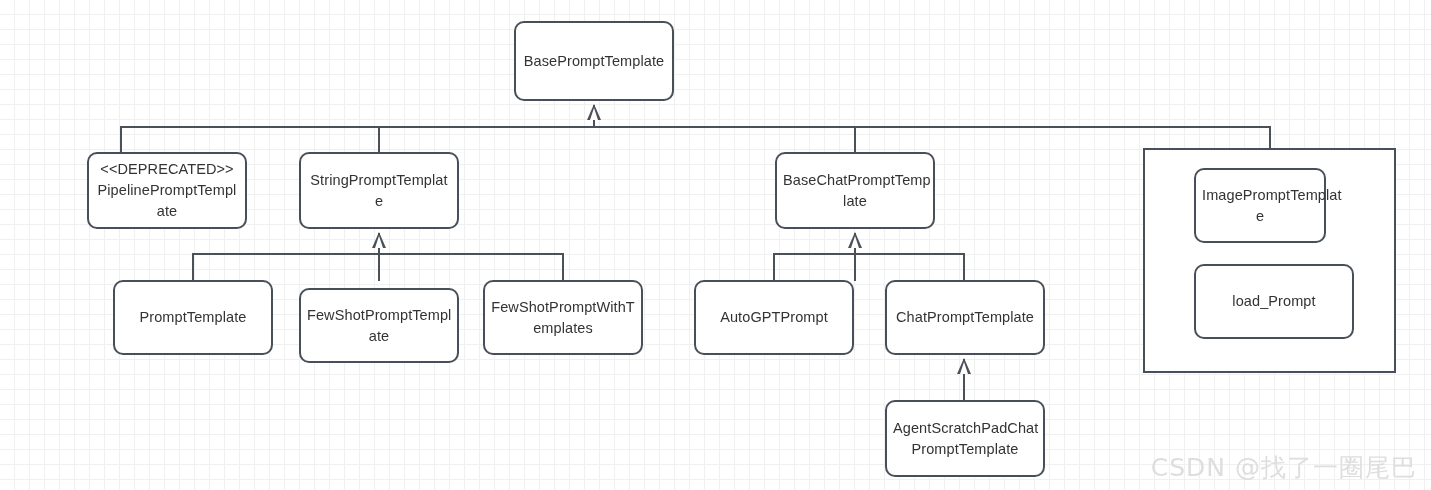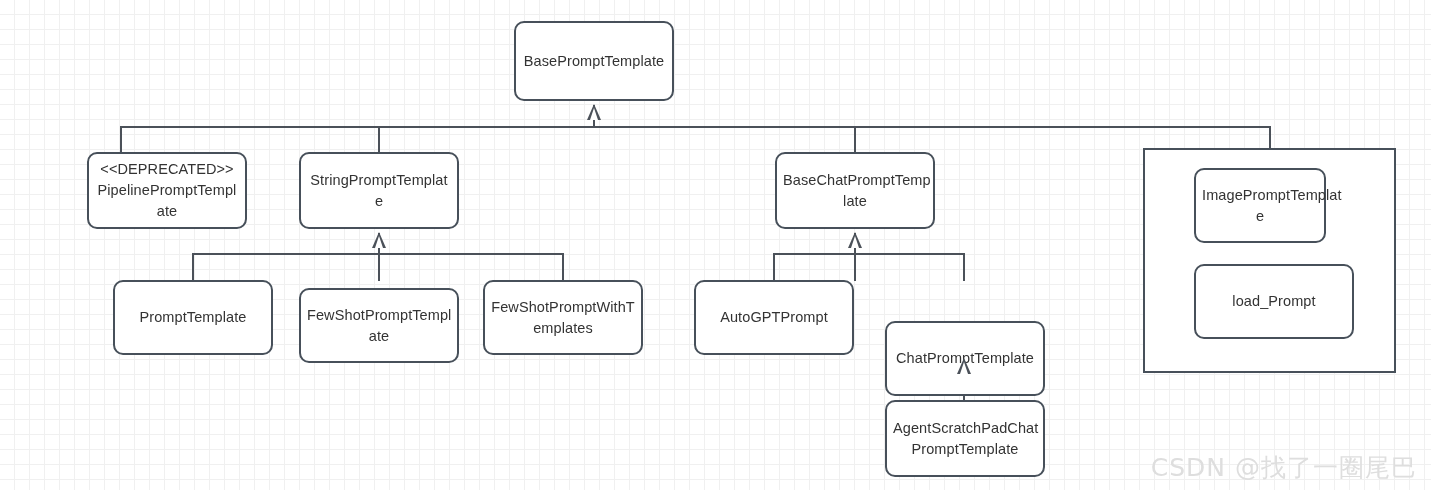--- a/index.html
+++ b/index.html
@@ -183,21 +183,21 @@
 
   <div class="node" style="left:483px; top:280px; width:160px; height:75px;">
     <span class="node-label">FewShotPromptWithT
 emplates</span>
   </div>
 
   <div class="node" style="left:694px; top:280px; width:160px; height:75px;">
     <span class="node-label">AutoGPTPrompt</span>
   </div>
 
-  <div class="node" style="left:885px; top:280px; width:160px; height:75px;margin-top:41px;">
+  <div class="node" style="left:885px; top:280px; width:160px; height:75px;">
     <span class="node-label">ChatPromptTemplate</span>
   </div>
 
   <div class="node" style="left:885px; top:400px; width:160px; height:77px;">
     <span class="node-label">AgentScratchPadChat
 PromptTemplate</span>
   </div>
 
   <div class="node" style="left:1194px; top:168px; width:132px; height:75px;">
     <span class="node-label">ImagePromptTemplat

